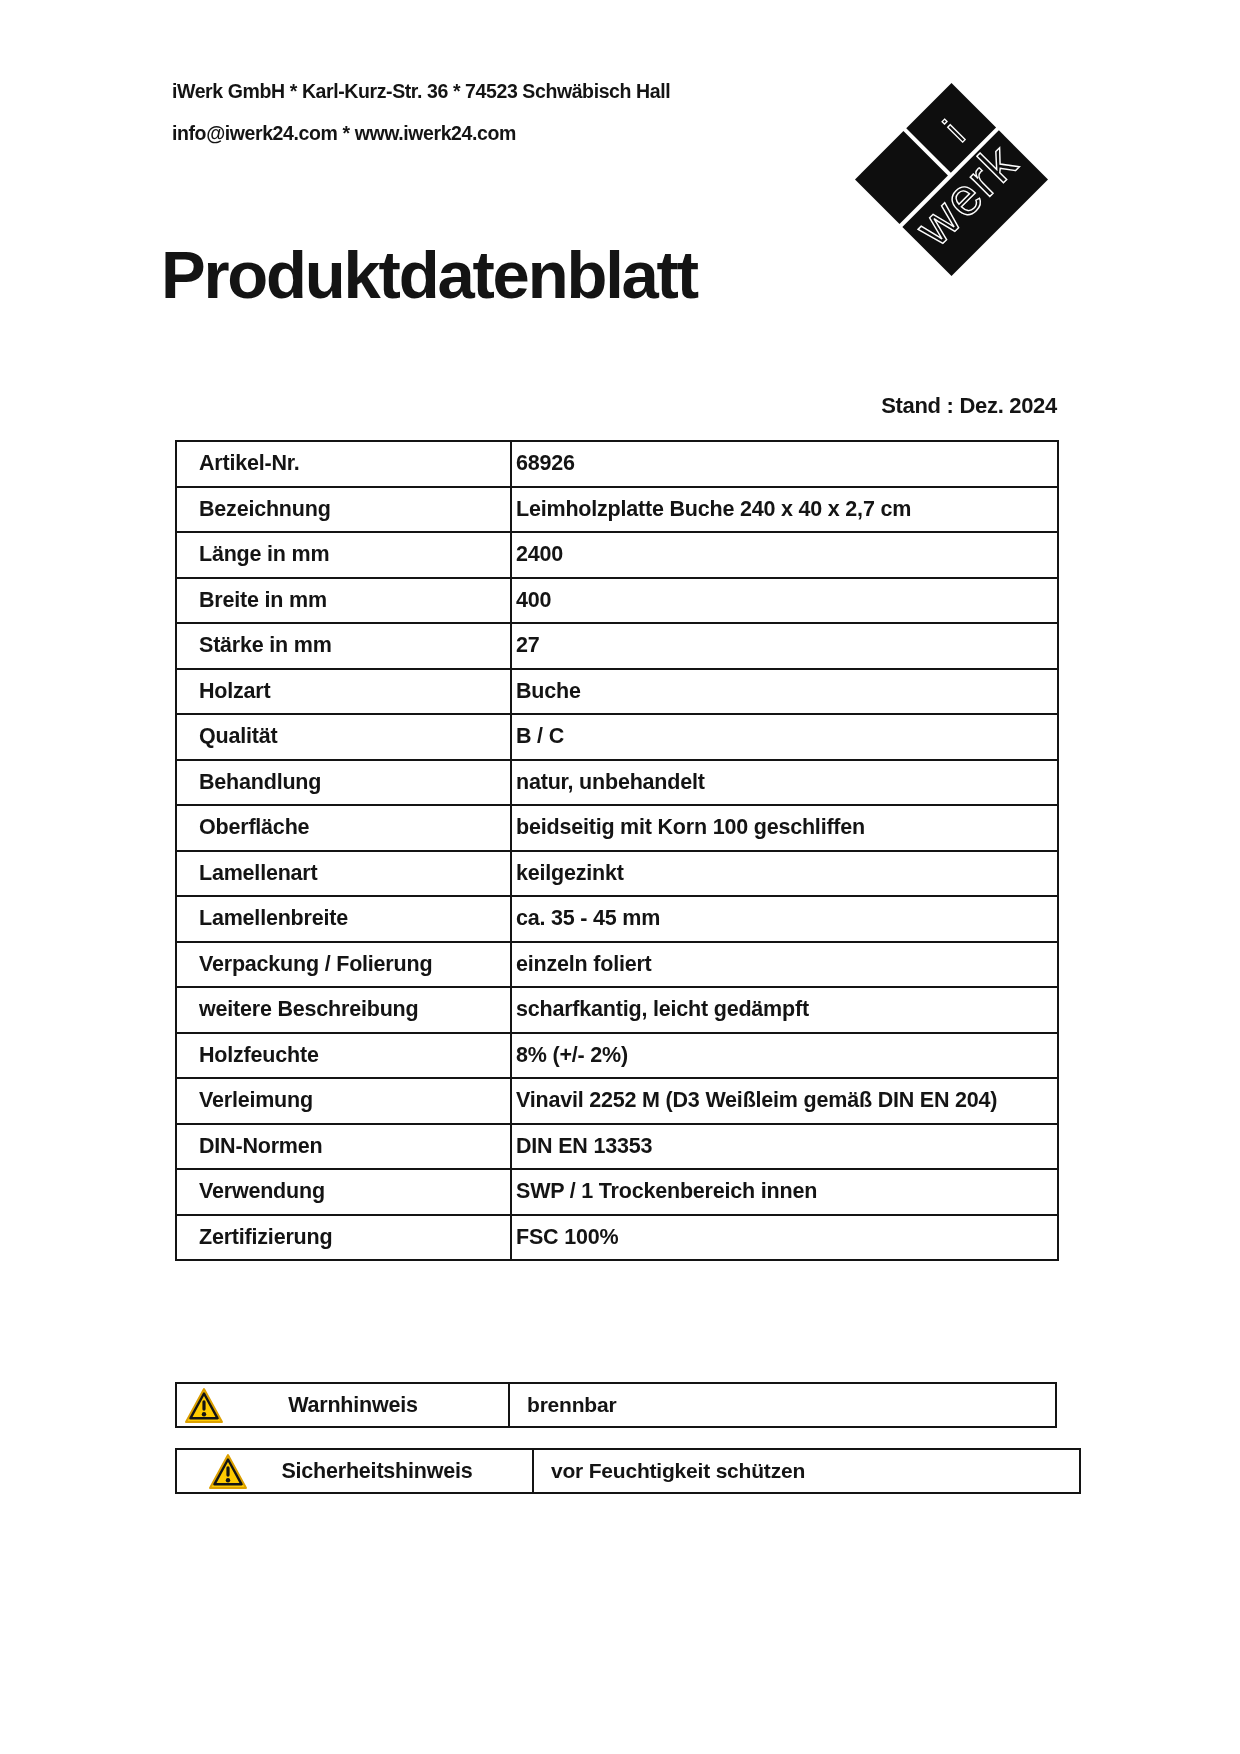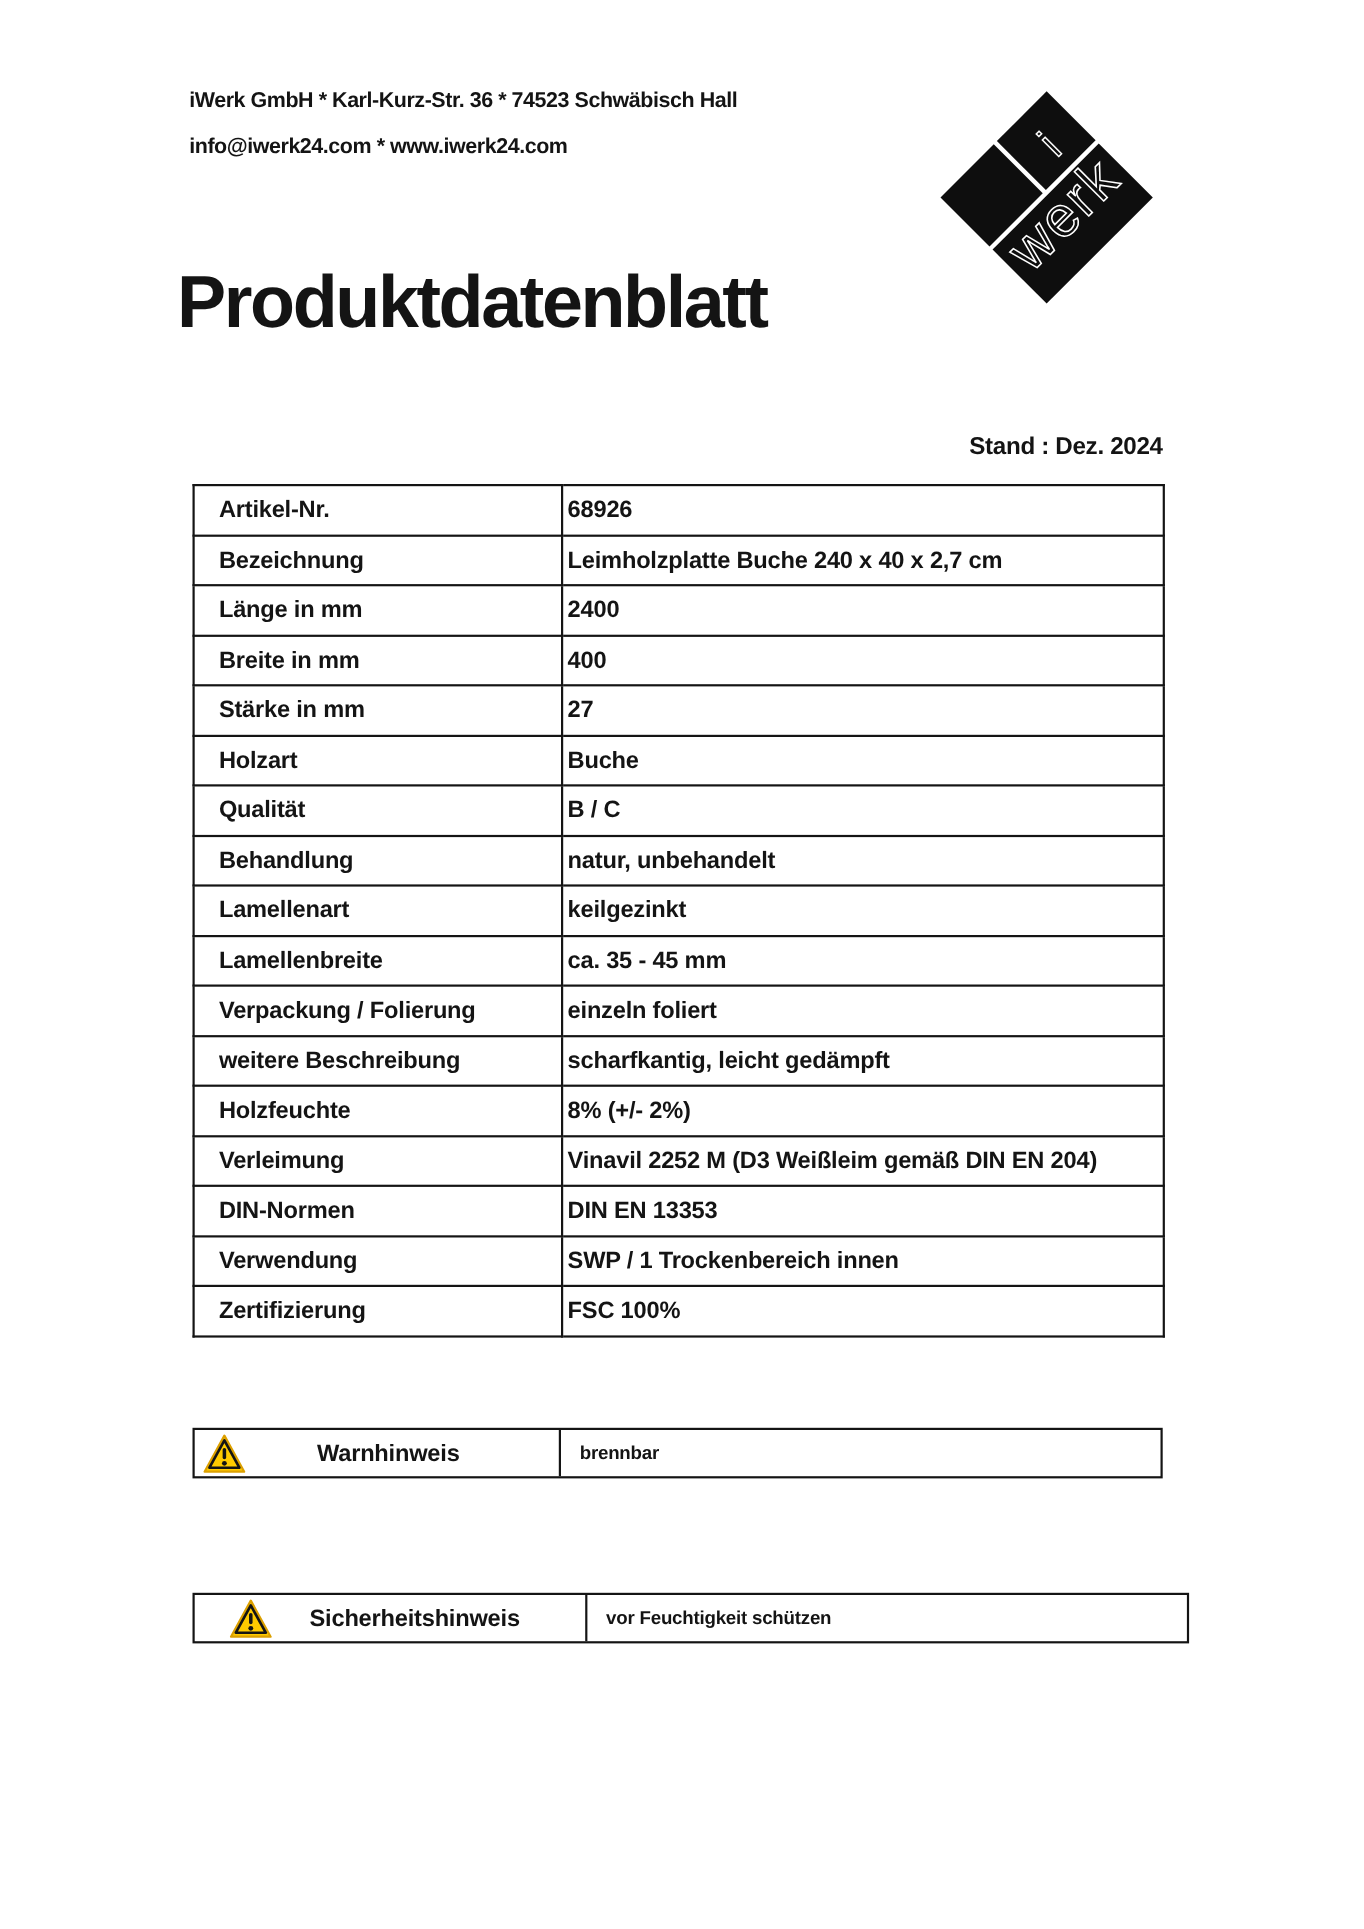--- a/index.html
+++ b/index.html
@@ -66,21 +66,21 @@
   table.spec td.c1 { width: 335px; padding: 0 4px 0 22px; }
   table.spec td.c2 { width: 547px; padding: 0 4px 0 4px; }
 
   
   .notice {
     left: 175px; width: 878px; height: 42px;
     border: 2px solid #141414;
     display: flex;
     align-items: stretch;
   }
-  .notice-1 { top: 1298px; }
+  .notice-1 { top: 1382px; }
   .notice-2 { top: 1448px; padding-left: 24px; }
   .notice .ncell1 {
     width: 331px;
     border-right: 2px solid #141414;
     display: flex;
     align-items: center;
   }
   .notice .nicon { margin-left: 7px; width: 40px; height: 37px; flex: 0 0 auto; }
   .notice .nlabel {
     flex: 1;
@@ -89,21 +89,21 @@
     font-size: 21.5px;
     letter-spacing: -0.2px;
     padding-right: 26px;
   }
   .notice .ncell2 {
     flex: 1;
     display: flex;
     align-items: center;
     padding-left: 17px;
     font-weight: bold;
-    font-size: 17px;
+    font-size: 21px;
     letter-spacing: -0.2px;
     white-space: nowrap;
   }
 </style>
 </head>
 <body>
 
 <div class="abs addr addr1">iWerk GmbH * Karl-Kurz-Str. 36 * 74523 Schwäbisch Hall</div>
 <div class="abs addr addr2">info@iwerk24.com * www.iwerk24.com</div>
 
@@ -157,20 +157,24 @@
           <td class="c1">Holzart</td>
           <td class="c2">Buche</td>
         </tr>
         <tr>
           <td class="c1">Qualität</td>
           <td class="c2">B / C</td>
         </tr>
         <tr>
           <td class="c1">Behandlung</td>
           <td class="c2">natur, unbehandelt</td>
+        </tr>
+        <tr>
+          <td class="c1">Oberfläche</td>
+          <td class="c2">beidseitig mit Korn 100 geschliffen</td>
         </tr>
         <tr>
           <td class="c1">Lamellenart</td>
           <td class="c2">keilgezinkt</td>
         </tr>
         <tr>
           <td class="c1">Lamellenbreite</td>
           <td class="c2">ca. 35 - 45 mm</td>
         </tr>
         <tr>

